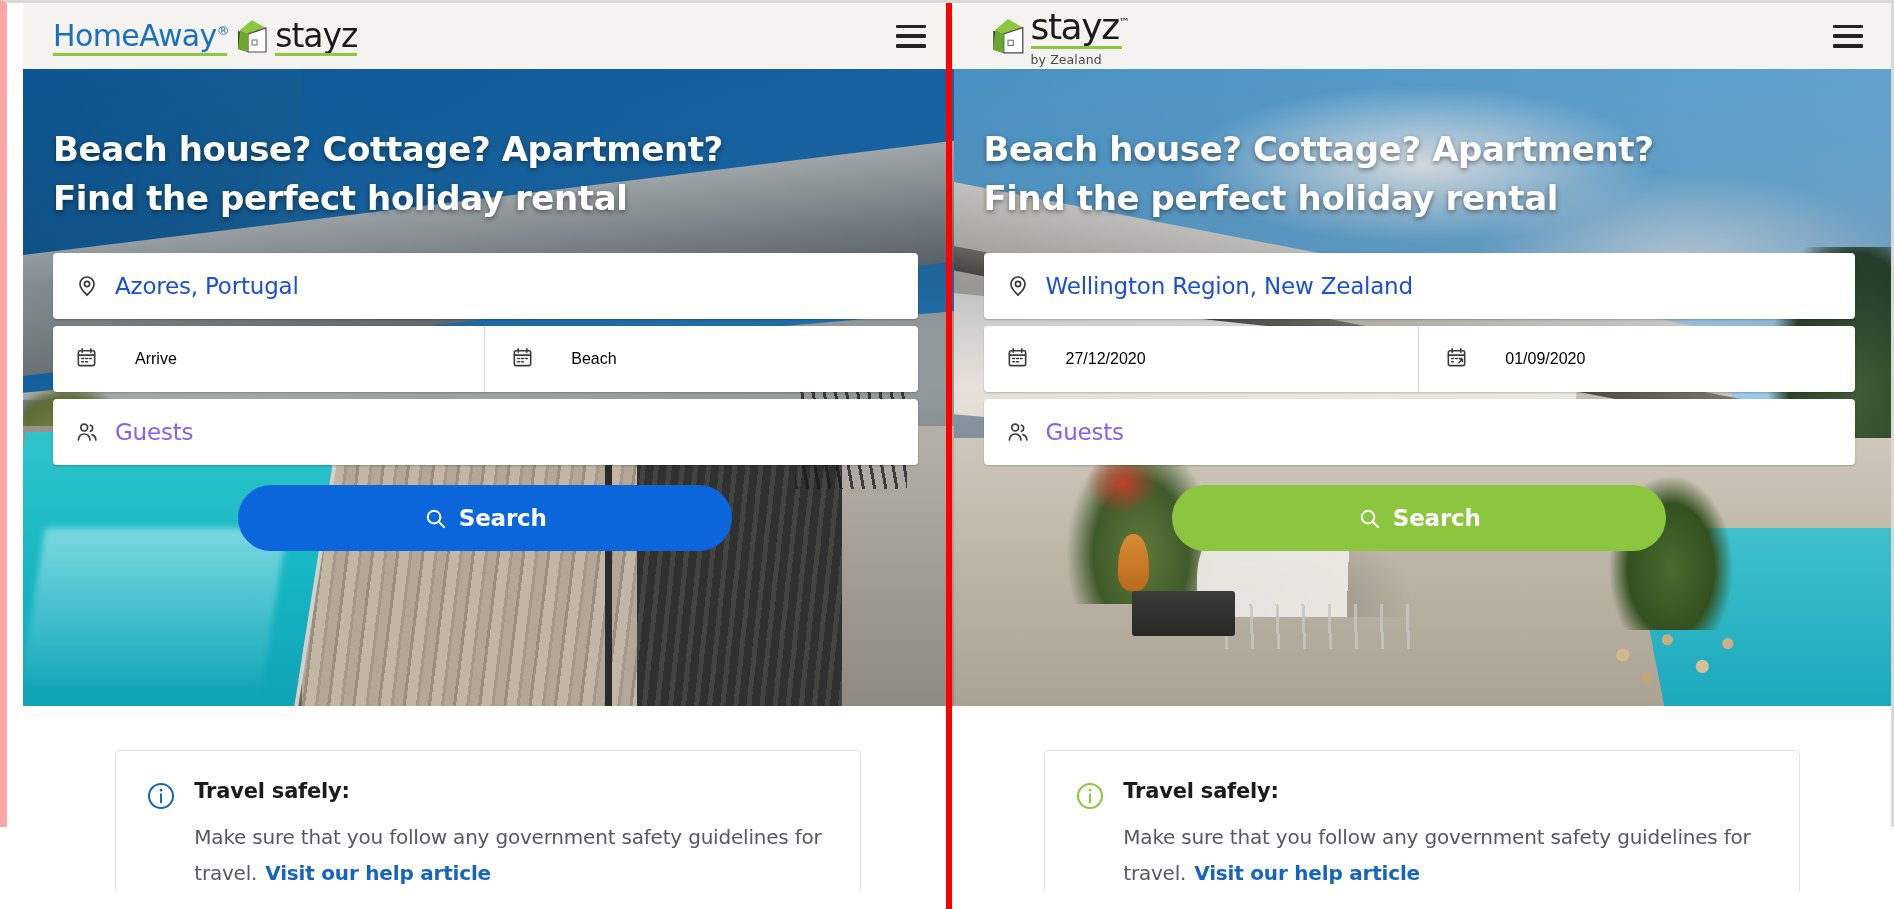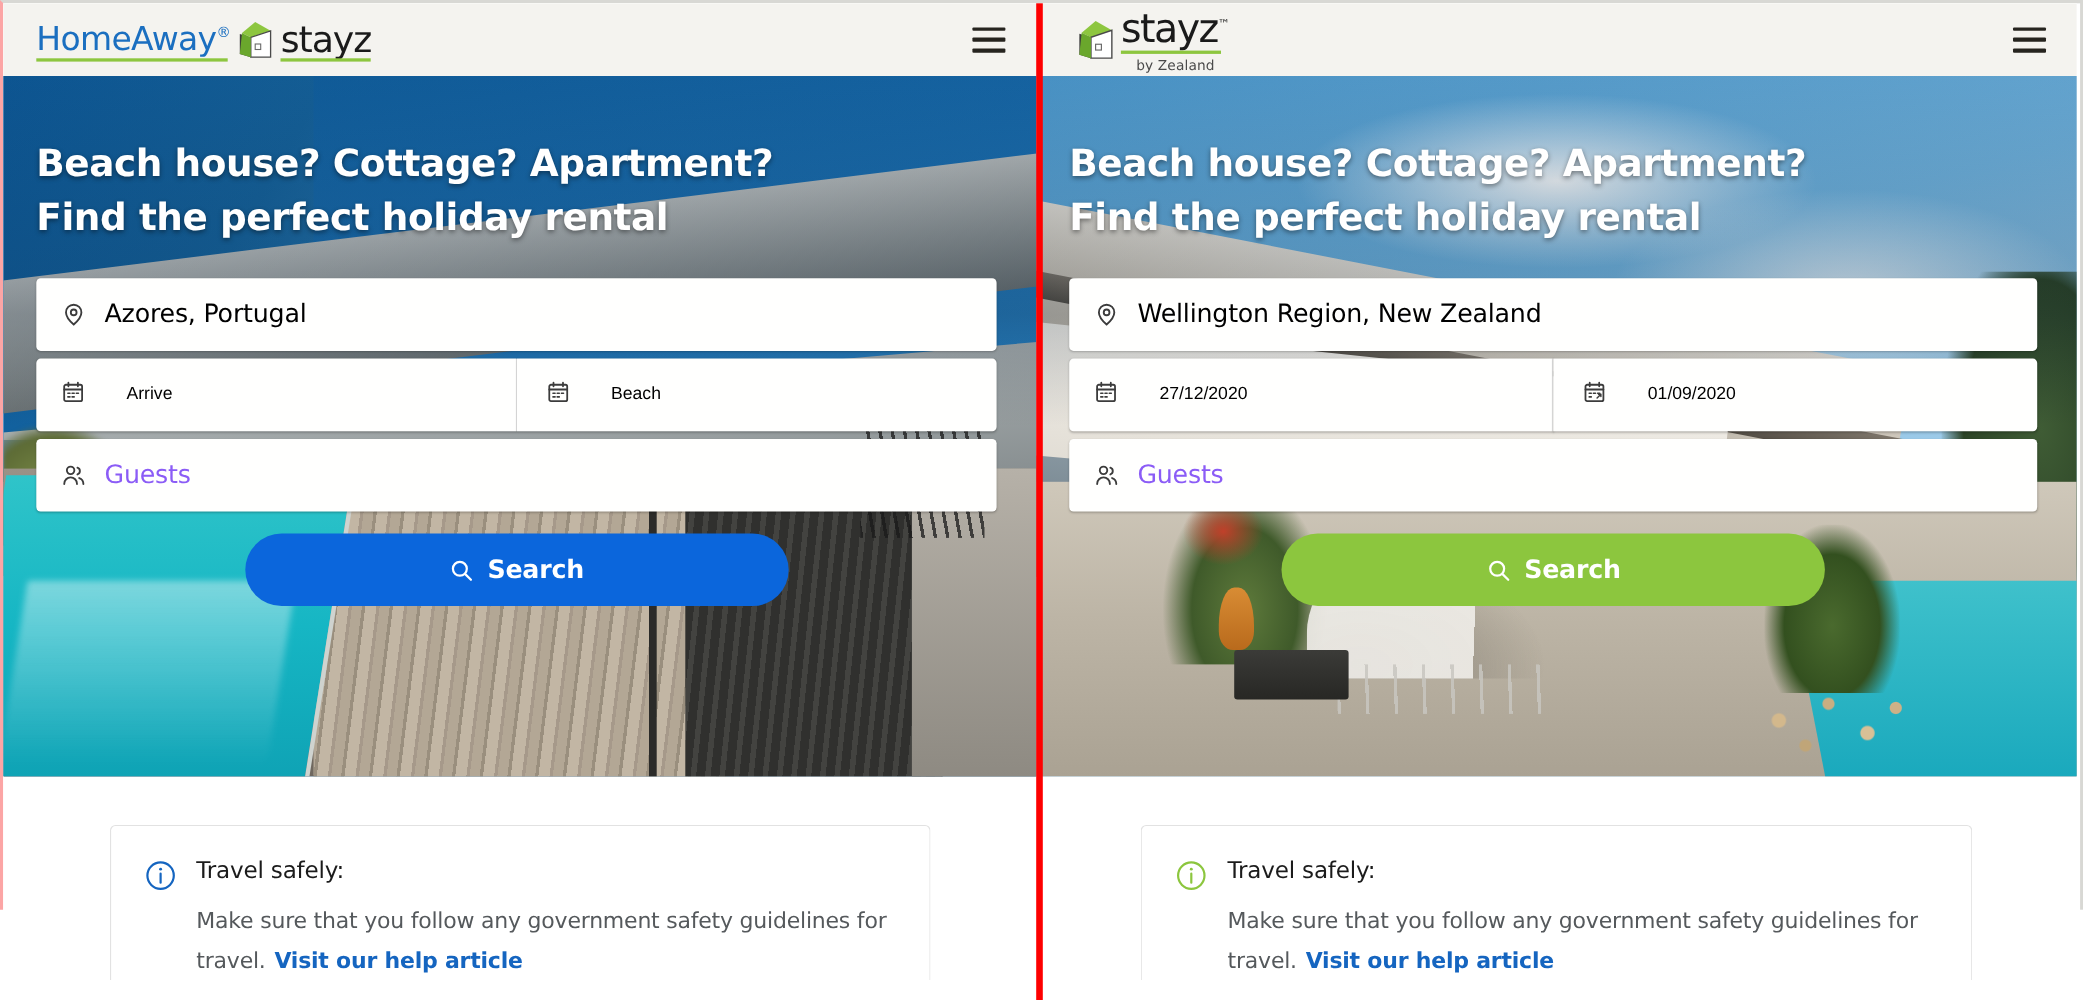--- a/index.html
+++ b/index.html
@@ -11,23 +11,24 @@
     background: #ffffff;
     font-family: "Liberation Sans", sans-serif;
   }
 
   .page {
     position: relative;
     width: 1894px;
     height: 827px;
     background: #ffffff;
     display: flex;
-    border-left: 3px solid #fca5a5;
+    border-left: 7px solid #fca5a5;
     border-top: 3px solid #d8d8d4;
     border-right: 3px solid #d8d8d4;
+    padding-left: 16px;
   }
 
   
   .divider {
     position: absolute;
     left: 939px;
     top: 0;
     width: 6px;
     height: 909px;
     background: #fe0000;
@@ -92,21 +93,21 @@
     position: absolute;
     left: 0; right: 0; bottom: 0;
     height: 3px;
     background: #8dc63f;
   }
 
   
   .house-icon { width: 34px; height: 36px; margin: 0 3px 2px 6px; flex: 0 0 auto; }
 
   
-  .logo-stayz { display: flex; align-items: center; height: 48px; text-align: center; }
+  .logo-stayz { display: flex; align-items: center; height: 48px; }
   .logo-stayz .stack { display: flex; flex-direction: column; margin-left: 4px; }
   .logo-stayz .s-word {
     position: relative;
     font-family: "DejaVu Sans", sans-serif;
     font-size: 36px;
     font-weight: 400;
     color: #1a1a1a;
     letter-spacing: -1.4px;
     line-height: 34px;
     padding-bottom: 5px;
@@ -347,21 +348,21 @@
     display: flex;
     align-items: center;
     padding: 0 0 0 22px;
     box-shadow: 0 1px 2px rgba(0,0,0,.22);
     margin-bottom: 7px;
   }
   .field .ficon { width: 26px; height: 26px; flex: 0 0 auto; margin-right: 14px; display: flex; align-items: center; }
   .field .ftext {
     font-family: "DejaVu Sans", sans-serif;
     font-size: 23px;
-    color: #000000;
+    color: #1d4ed8;
     letter-spacing: -0.2px;
   }
   .field .ftext.placeholder { color: #8b5cf6; }
 
   .row2 { display: flex; gap: 0; margin-bottom: 7px; }
   .row2 .half {
     flex: 1 1 50%;
     background: #fffffe;
     height: 66px;
     display: flex;
@@ -405,21 +406,21 @@
     border-radius: 5px 5px 0 0;
     background: #fff;
     padding: 28px 34px 0 30px;
     display: flex;
     gap: 18px;
   }
   .notice .ni { flex: 0 0 auto; width: 30px; height: 30px; margin-top: 2px; }
   .notice .ntitle {
     font-family: "DejaVu Sans", sans-serif;
     font-size: 21px;
-    font-weight: normal;
+    font-weight: bold;
     color: #1b1b1b;
     letter-spacing: -0.2px;
   }
   .notice .nbody {
     margin-top: 16px;
     font-family: "DejaVu Sans", sans-serif;
     font-size: 20px;
     color: #55595c;
     line-height: 36px;
     letter-spacing: -0.2px;

